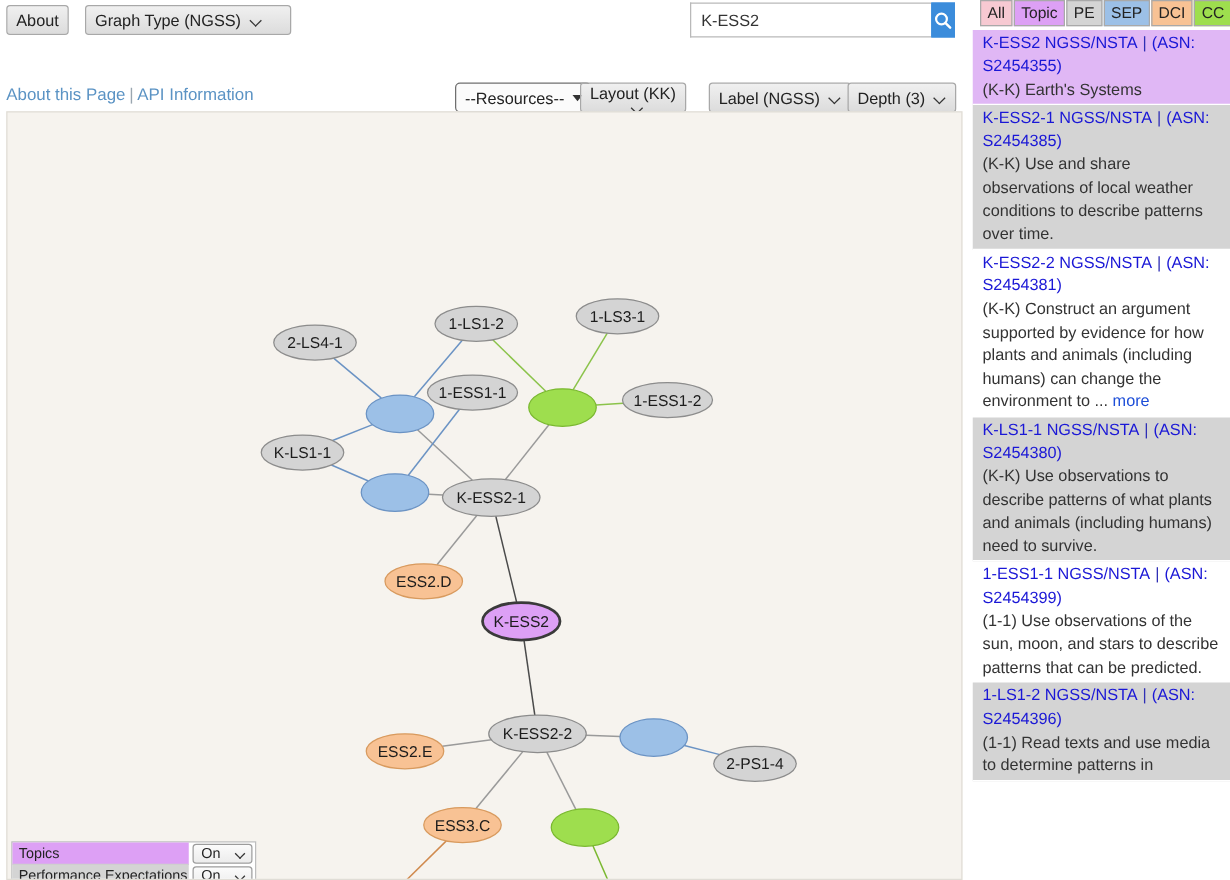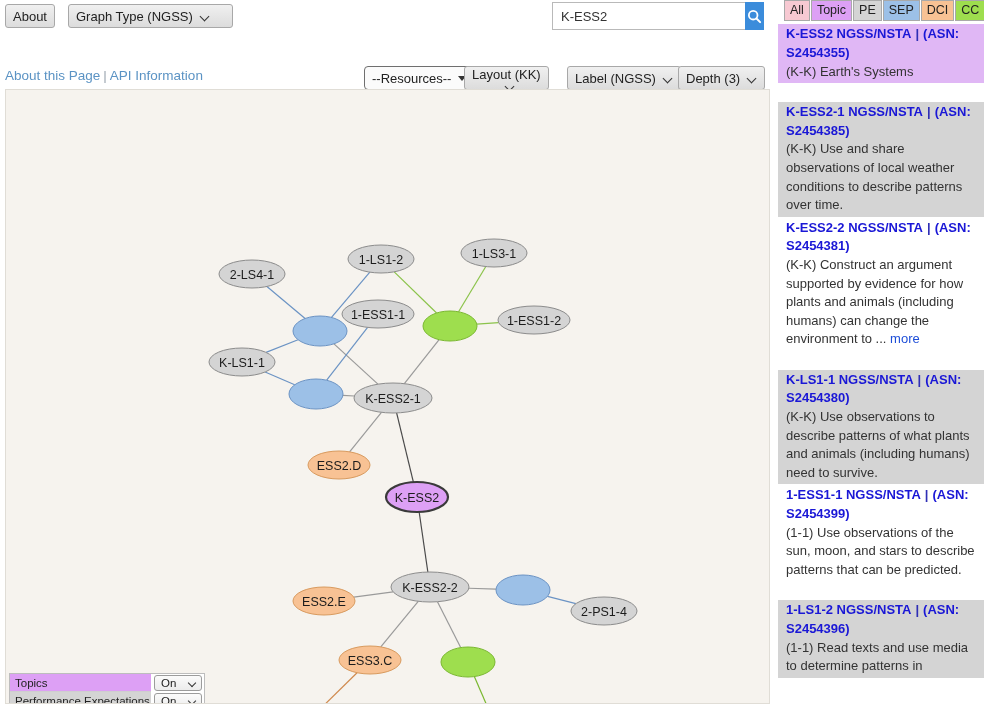--- a/index.html
+++ b/index.html
@@ -159,23 +159,23 @@
     cursor: pointer;
     line-height: 1.15;
   }
   #std-list { margin-top: 3px; }
   .std-item {
     padding: 1px 6px 2px 8px;
     border-bottom: 1px solid #ffffff;
     font-size: 13px;
     line-height: 18.6px;
   }
-  .std-item.alt { background: #d4d4d4; margin-top: 18px; }
+  .std-item.alt { background: #d4d4d4; }
   .std-item.selected { background: #e0b7f5; }
-  .std-head { color: #1a17d6; font-weight: bold; }
+  .std-head { color: #1a17d6; }
   .std-head .pipe { color: #2f2fb5; padding: 0 4px; }
   .std-desc { color: #333; }
   .std-more { color: #1d4ed8; cursor: pointer; }
   .std-link { cursor: pointer; }
 </style>
 </head>
 <body>
 
 <div id="app">
 

